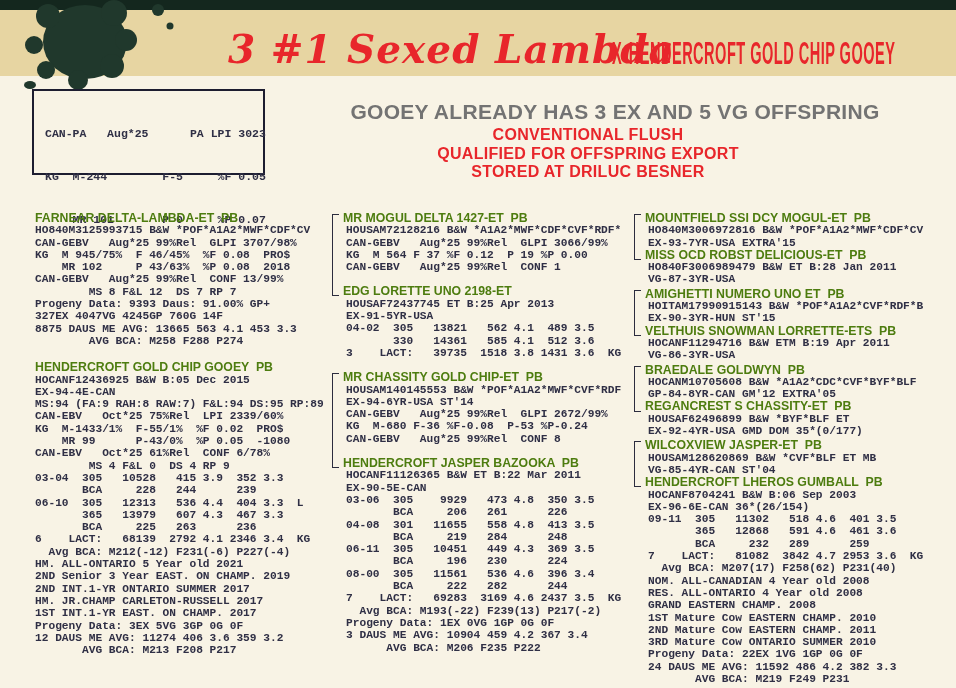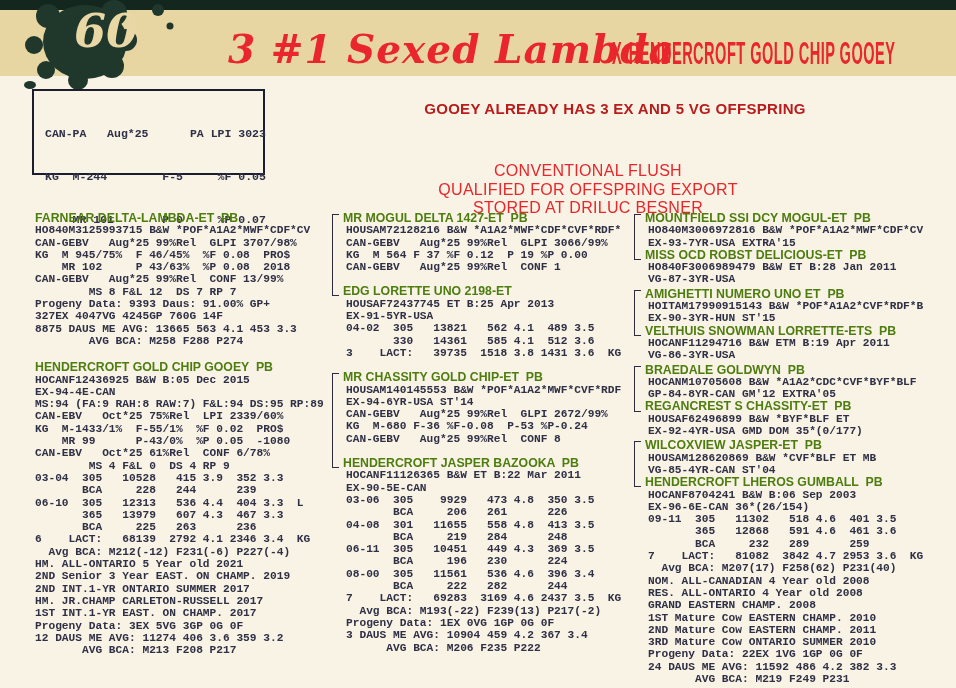--- a/index.html
+++ b/index.html
@@ -29,27 +29,26 @@
   .main-title .sep { margin-right:14px; }
   .summary-box {
     position:absolute; left:32px; top:89px; width:233px; height:86px;
     border:2.5px solid #1d1d30; box-sizing:border-box;
     padding:8px 0 0 11px;
     font-family:"Liberation Mono", monospace; font-weight:bold;
     font-size:11.5px; line-height:14.2px; color:#2f2f45; white-space:pre;
   }
   .hl-headline {
     position:absolute; left:340px; top:100px; width:550px; text-align:center;
-    font-weight:bold; font-size:15px; letter-spacing:0.3px; color:#b91c1c;
+    font-weight:bold; font-size:21px; letter-spacing:0.3px; color:#737373;
   }
   .hl-lines {
     position:absolute; left:313px; top:126px; width:550px; text-align:center;
-    font-weight:normal; font-size:16px; letter-spacing:0.3px; color:#e8262b;
+    font-weight:bold; font-size:16px; letter-spacing:0.3px; color:#e8262b;
     line-height:18.5px;
-    margin-top:36px;
   }
   .col {
     position:absolute; top:212px;
     font-family:"Liberation Mono", monospace; font-weight:bold;
     font-size:11.2px; line-height:12.3px; color:#2f2f45; white-space:pre;
   }
   #col1 { left:35px;  width:300px; }
   #col2 { left:343px; width:292px; }
   #col3 { left:645px; width:305px; }
   .block-header {
@@ -86,21 +85,20 @@
       <circle cx="108" cy="40" r="11"></circle>
       <circle cx="94" cy="66" r="12"></circle>
       <circle cx="60" cy="80" r="10"></circle>
       <circle cx="28" cy="70" r="9"></circle>
       <circle cx="16" cy="45" r="9"></circle>
       <ellipse cx="12" cy="85" rx="6" ry="4"></ellipse>
       <circle cx="140" cy="10" r="6"></circle>
       <circle cx="152" cy="26" r="3.5"></circle>
     </g>
   </svg>
-  <div class="lot">60</div>
 </div>
 
 <div class="summary-box">
   <div>CAN-PA   Aug*25      PA LPI 3023</div>
   <div>KG  M-244        F-5     %F 0.05</div>
   <div>    MR 101       P 0     %P 0.07</div>
 </div>
 
 <div class="hl-headline">GOOEY ALREADY HAS 3 EX AND 5 VG OFFSPRING</div>
 <div class="hl-lines">

